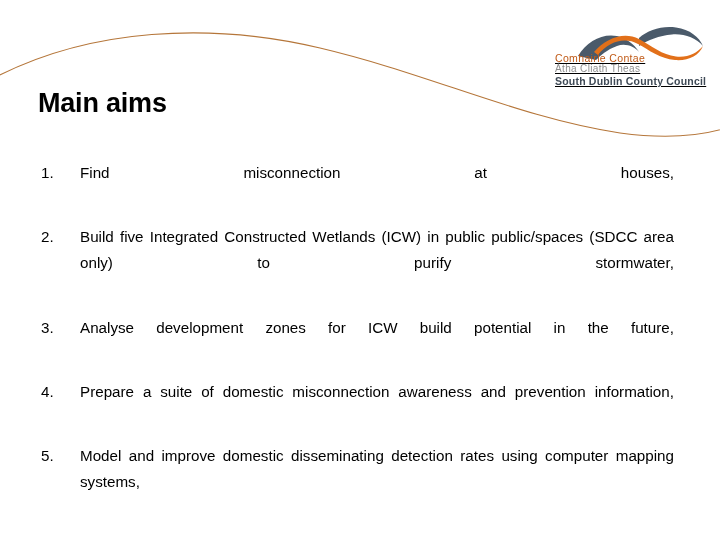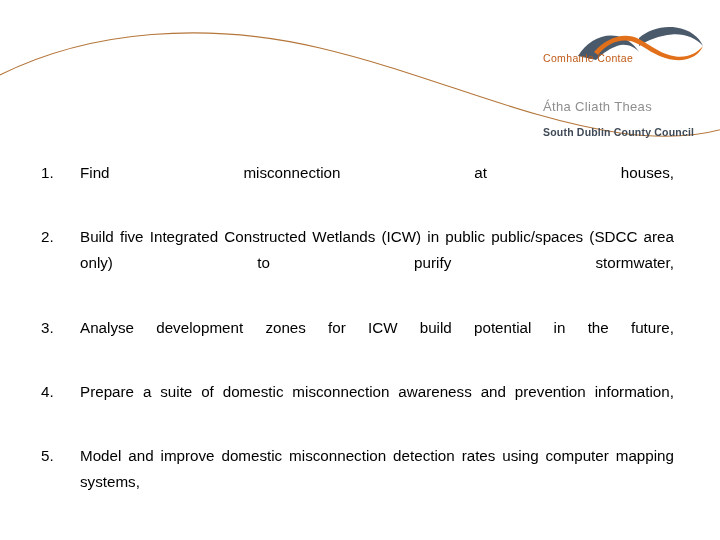--- a/index.html
+++ b/index.html
@@ -39,45 +39,45 @@
   }
   .logo-mark {
     position: absolute;
     left: 48px;
     top: 0px;
     width: 128px;
     height: 36px;
   }
   .logo-text {
     position: absolute;
-    left: 15px;
+    left: 27px;
     top: 28px;
     width: 165px;
     line-height: 1.06;
+    text-decoration: underline;
   }
   .logo-line1 {
     font-size: 10.5px;
     color: #c05a17;
     letter-spacing: 0.35px;
     white-space: nowrap;
   }
   .logo-line2 {
-    font-size: 13px;
+    font-size: 10px;
     color: #8e8e8e;
     letter-spacing: 0.35px;
     white-space: nowrap;
-    margin-top: 36px;
   }
   .logo-line3 {
     font-size: 10.5px;
     color: #3f4a56;
     font-weight: bold;
     letter-spacing: 0.2px;
     white-space: nowrap;
-    margin-top: 13px;
+    margin-top: 1px;
   }
 
   
   .slide-title {
     position: absolute;
     left: 38px;
     top: 88px;
     font-size: 27px;
     font-weight: bold;
     color: #000000;
@@ -141,20 +141,21 @@
       <path id="mark-orange" d="M 18 27 C 30 13, 48 6, 63 14 C 76 21, 86 30, 100 31.5 C 112 32.8, 121 28, 127 21
                C 123 31, 112 36, 99 35 C 84 33.8, 73 25, 62 19 C 49 11.8, 33 16, 22 30 Z" fill="#e2701a"></path>
     </svg>
     <div class="logo-text">
       <div class="logo-line1">Comhairle Contae</div>
       <div class="logo-line2">Átha Cliath Theas</div>
       <div class="logo-line3">South Dublin County Council</div>
     </div>
   </div>
 
+  <div class="slide-title">Main aims</div>
 
   <div class="aims-list">
 
     <div class="aim-item">
       <span class="aim-num">1.</span>
       <span class="aim-text">Find misconnection at houses,</span>
     </div>
 
     <div class="aim-item">
       <span class="aim-num">2.</span>
@@ -166,21 +167,21 @@
       <span class="aim-text">Analyse development zones for ICW build potential in the future,</span>
     </div>
 
     <div class="aim-item">
       <span class="aim-num">4.</span>
       <span class="aim-text">Prepare a suite of domestic misconnection awareness and prevention information,</span>
     </div>
 
     <div class="aim-item">
       <span class="aim-num">5.</span>
-      <span class="aim-text">Model and improve domestic misconnection detection rates using computer mapping systems,</span>
+      <span class="aim-text">Model and improve domestic disseminating detection rates using computer mapping systems,</span>
     </div>
 
     <div class="aim-item">
       <span class="aim-num">6.</span>
       <span class="aim-text">Create a Decision Support Tool (DST) for the purpose of disseminating the objectives  and outcomes of the project to a wider European audience.</span>
     </div>
 
   </div>
 
 </div>

